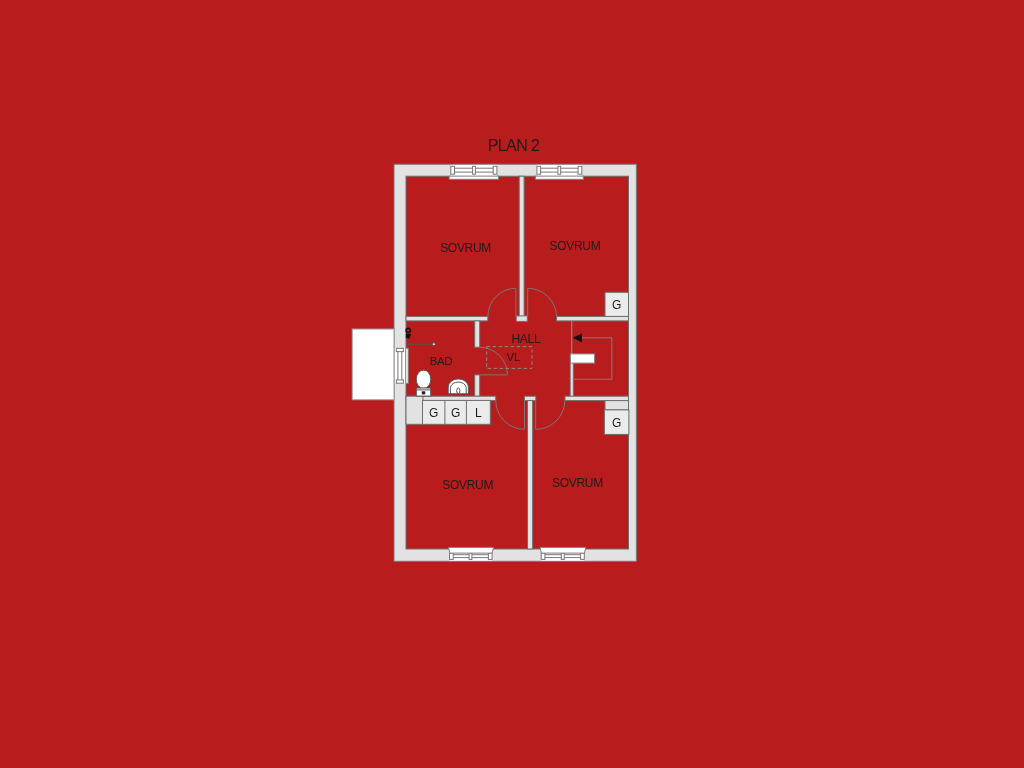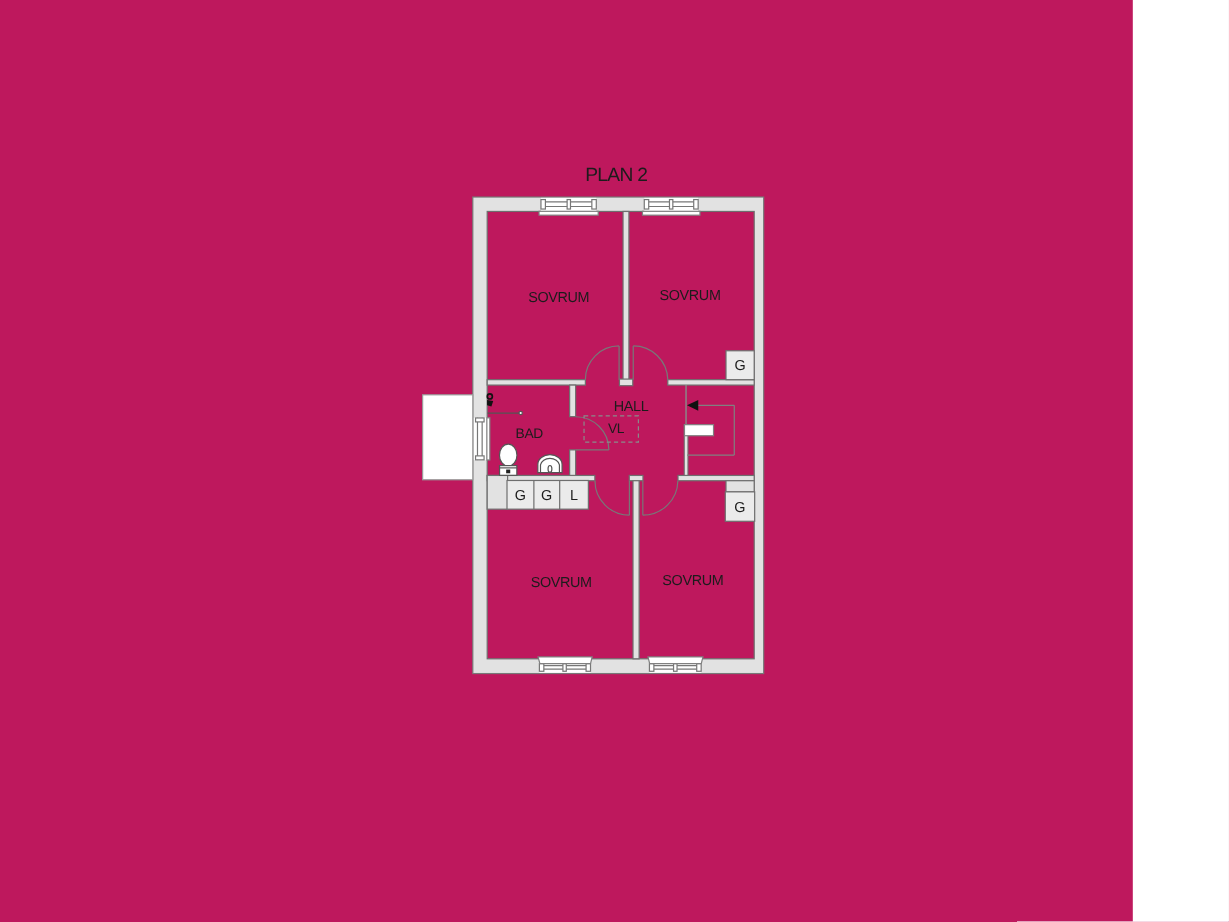--- a/index.html
+++ b/index.html
@@ -1,16 +1,16 @@
 <!DOCTYPE html>
 <html><head>
 <meta charset="utf-8">
 <style>
   html,body{margin:0;padding:0;background:#ffffff;}
-  .page{width:944px;height:768px;position:relative;overflow:hidden;background:#be185d;}
+  .page{width:1024px;height:768px;position:relative;overflow:hidden;background:#b91c1c;}
   svg{position:absolute;left:0;top:0;}
   text{font-family:"Liberation Sans",sans-serif;fill:#1c1c1c;}
 </style>
 </head>
 <body>
 <div class="page">
 <svg width="1024" height="768" viewBox="0 0 1024 768">
 
 <text x="513.5" y="150.8" font-size="16" text-anchor="middle" letter-spacing="-0.6">PLAN 2</text>
 

